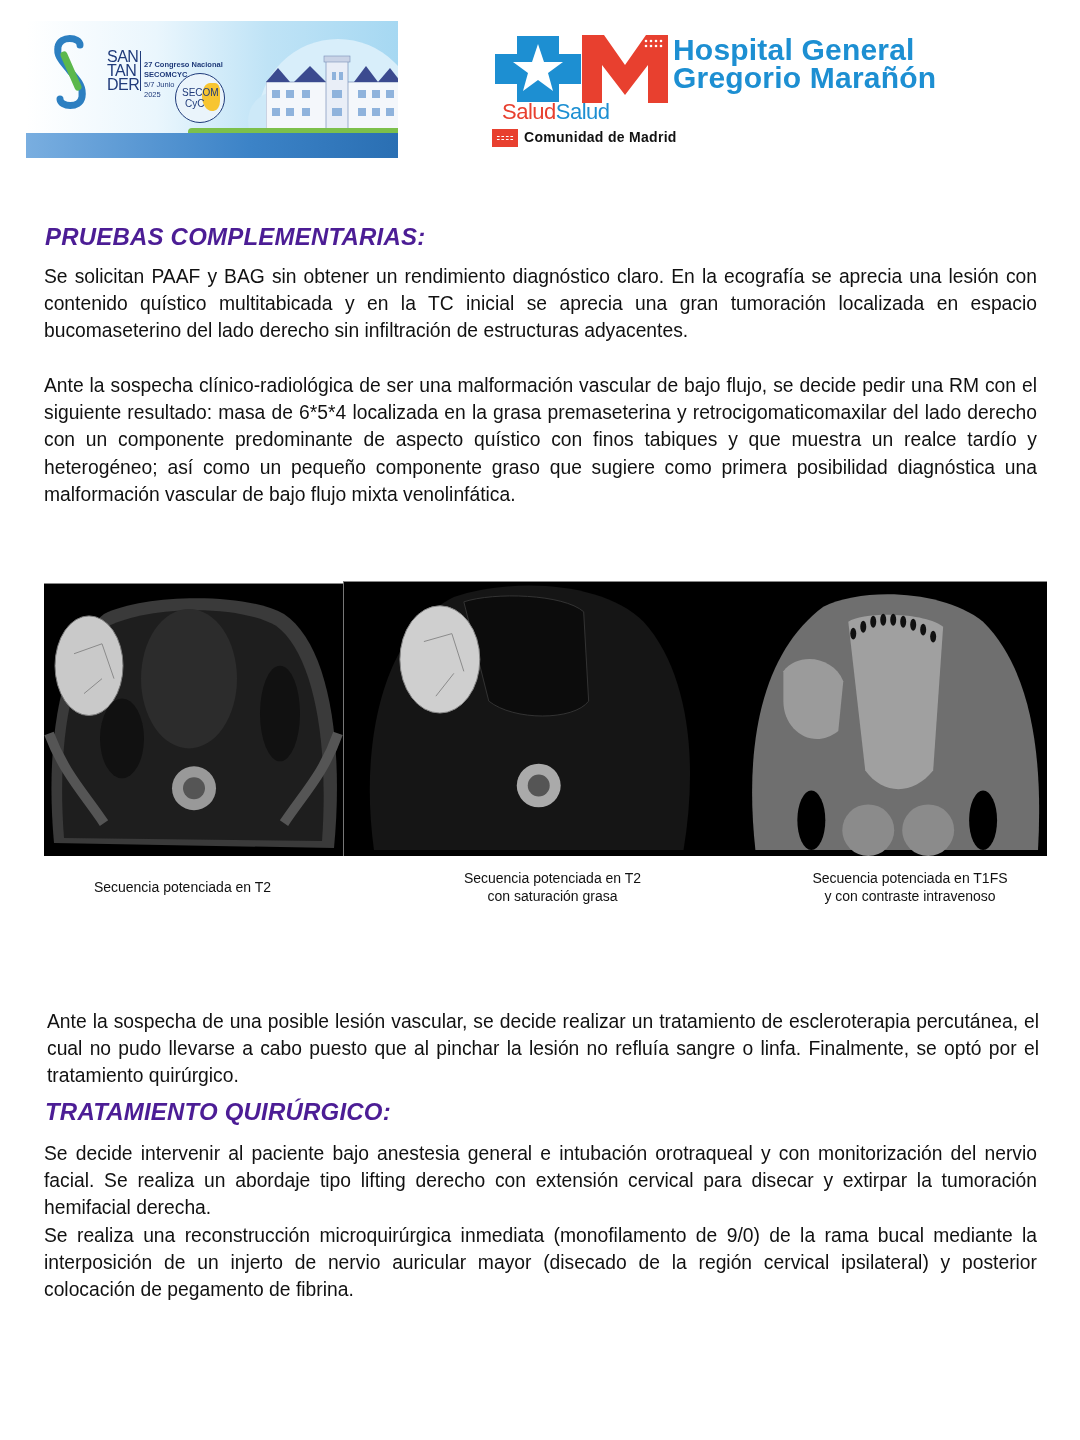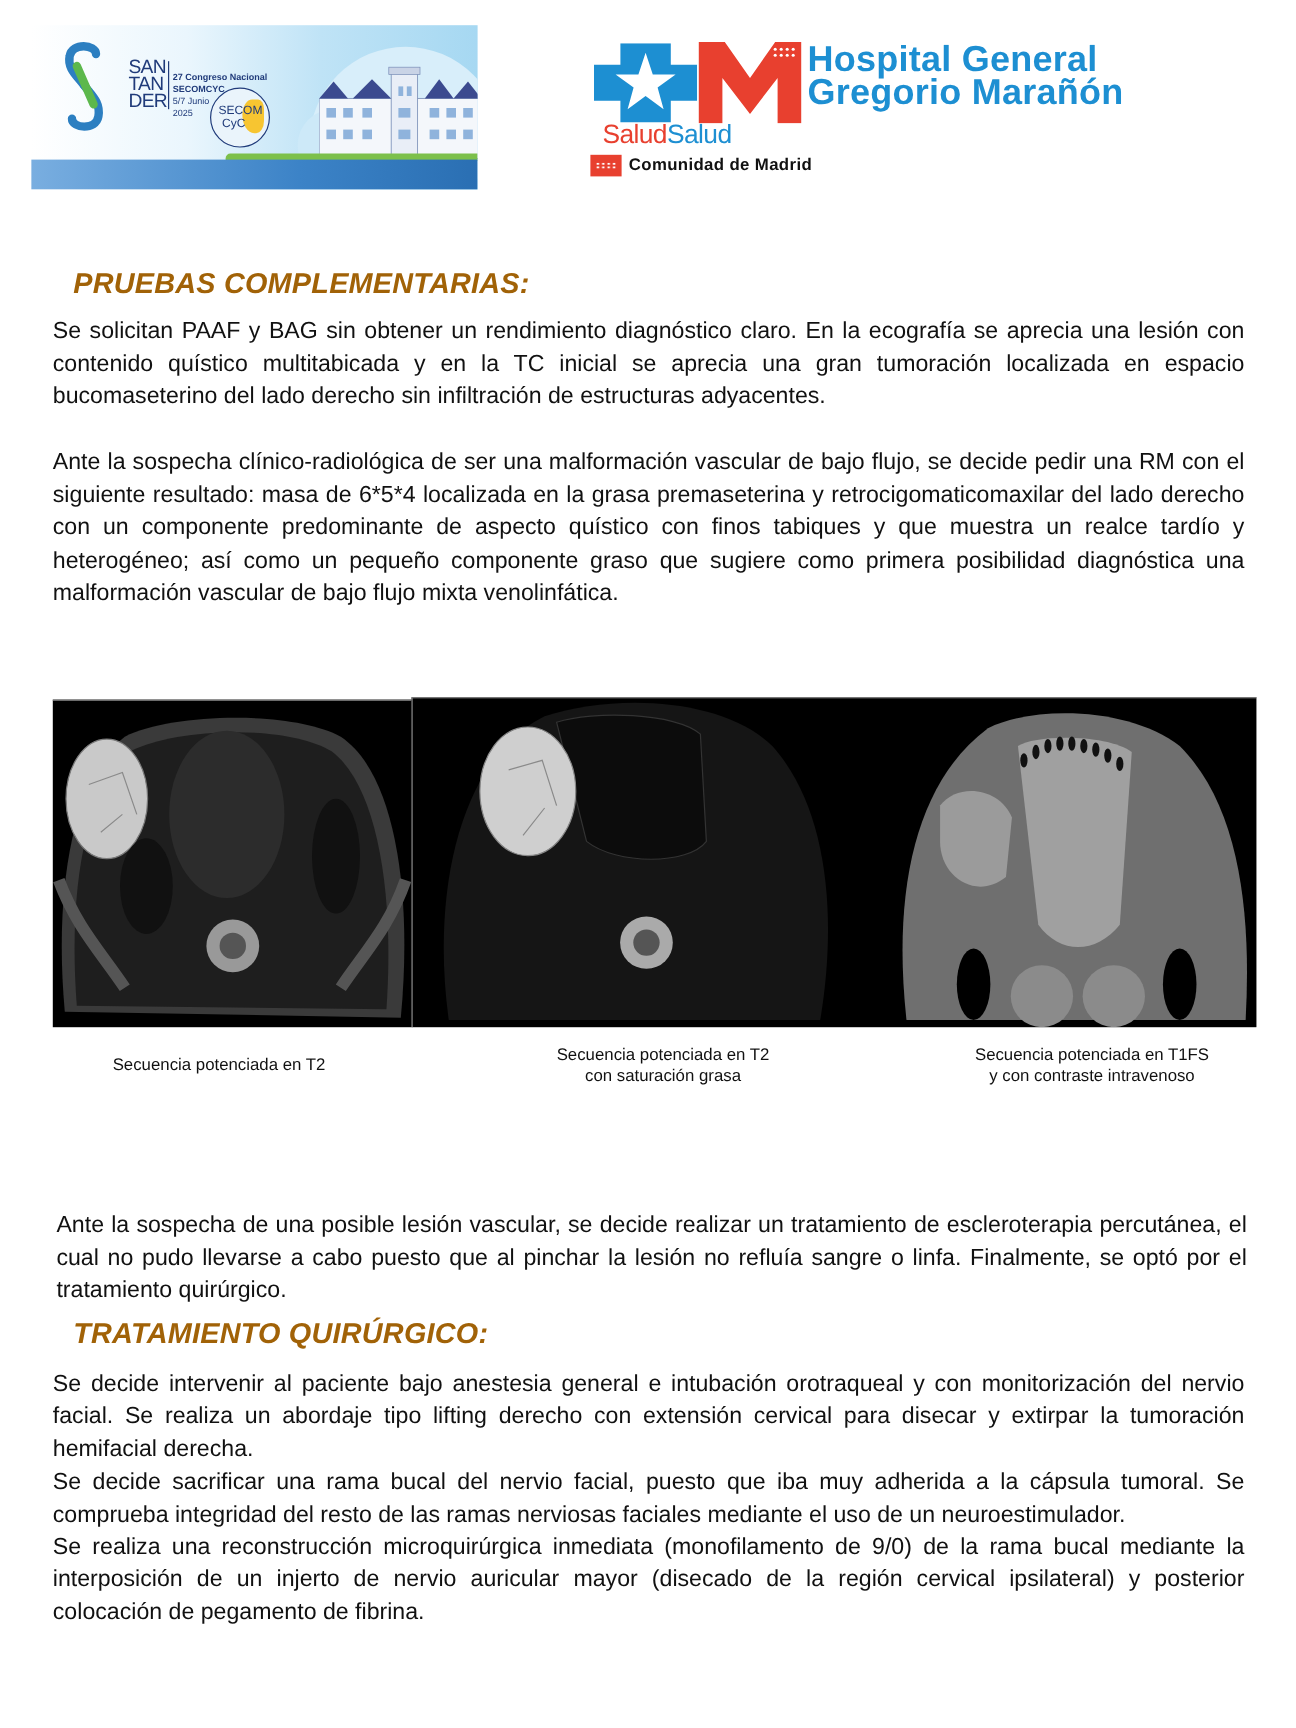--- a/index.html
+++ b/index.html
@@ -80,21 +80,21 @@
     position: absolute; left: 2px; top: 99px; width: 26px; height: 18px; background: #e8402f;
   }
   .hosp .cm-flag::after { content: ""; position: absolute; left: 4px; top: 6px; width: 18px; height: 6px;
     background-image: radial-gradient(#fff 35%, transparent 42%); background-size: 4.5px 3px; }
   .hosp .cm-text {
     position: absolute; left: 34px; top: 99px; font-weight: bold; font-size: 14px; color: #111; letter-spacing: 0.3px;
   }
 
   
   .h2 {
-    position: absolute; left: 61px; color: #a16207; font-weight: bold; font-style: italic;
+    position: absolute; left: 45px; color: #4c1d95; font-weight: bold; font-style: italic;
     font-size: 24px; letter-spacing: 0.2px; line-height: 28px;
   }
   .para {
     position: absolute; left: 44px; width: 993px; font-size: 19.3px; line-height: 27.2px;
     color: #111; text-align: justify; font-stretch: condensed;
   }
   .para p { margin: 0; }
 
   
   .fig { position: absolute; left: 44px; top: 581px; width: 1003px; height: 276px; }
@@ -275,15 +275,14 @@
 </div>
 
 <div class="para" style="left:47px; width:992px; top:1008px;">
   <p>Ante la sospecha de una posible lesión vascular, se decide realizar un tratamiento de escleroterapia percutánea, el cual no pudo llevarse a cabo puesto que al pinchar la lesión no refluía sangre o linfa. Finalmente, se optó por el tratamiento quirúrgico.</p>
 </div>
 
 <h2 class="h2" style="top:1098px;">TRATAMIENTO QUIRÚRGICO:</h2>
 
 <div class="para" style="top:1140px;">
   <p>Se decide intervenir al paciente bajo anestesia general e intubación orotraqueal y con monitorización del nervio facial. Se realiza un abordaje tipo lifting derecho con extensión cervical para disecar y extirpar la tumoración hemifacial derecha.</p>
-  <p>Se decide sacrificar una rama bucal del nervio facial, puesto que iba muy adherida a la cápsula tumoral. Se comprueba integridad del resto de las ramas nerviosas faciales mediante el uso de un neuroestimulador.</p>
   <p>Se realiza una reconstrucción microquirúrgica inmediata (monofilamento de 9/0) de la rama bucal mediante la interposición de un injerto de nervio auricular mayor (disecado de la región cervical ipsilateral) y posterior colocación de pegamento de fibrina.</p>
 </div>
 
 </body></html>

